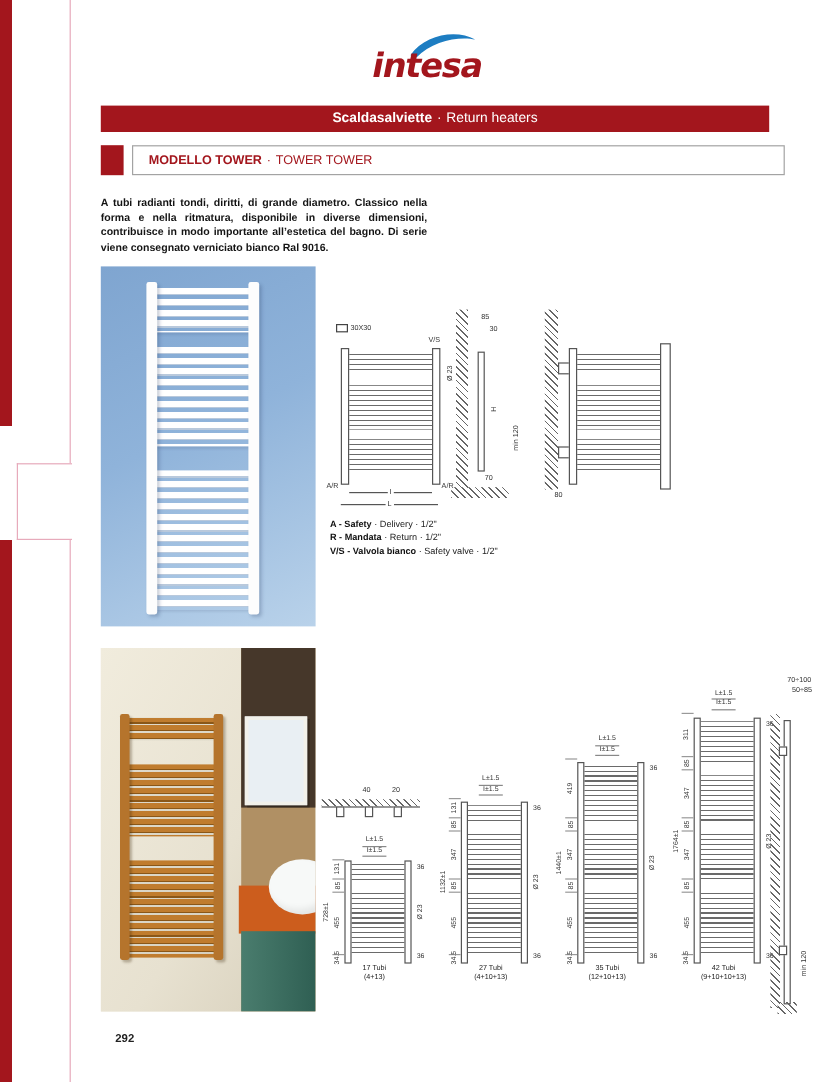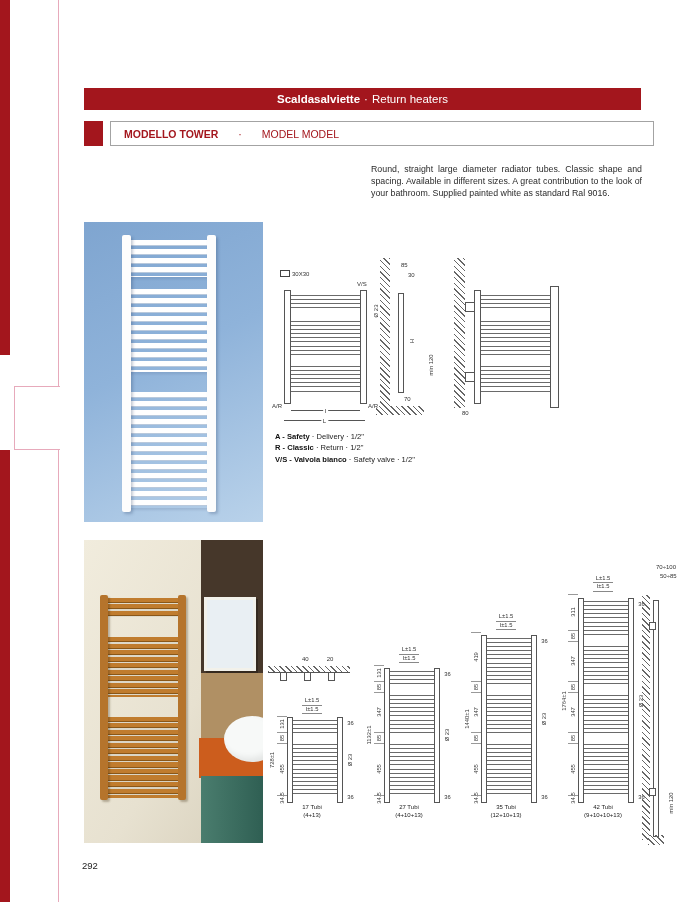--- a/index.html
+++ b/index.html
@@ -26,21 +26,21 @@
   .logo svg{display:block;margin:0 auto -7px 30px;}
   .logo-text{font-family:"DejaVu Sans",sans-serif;font-style:italic;font-weight:bold;
     font-size:28px;letter-spacing:-1px;color:var(--red);}
   
   .banner{position:absolute;left:84px;top:88px;width:557px;height:22px;background:var(--red);
     color:#fff;font-size:11.5px;display:flex;align-items:center;justify-content:center;gap:4px;}
   .banner .b-bold{font-weight:bold;}
   
   .red-square{position:absolute;left:84px;top:121px;width:19px;height:25px;background:var(--red);}
   .header-box{position:absolute;left:110px;top:121px;width:529px;height:23px;border:1px solid #a3a3a3;
-    display:flex;align-items:center;gap:20px;padding-left:13px;font-size:10.5px;color:var(--red);}
+    display:flex;align-items:center;gap:4px;padding-left:13px;font-size:10.5px;color:var(--red);}
   .header-box .b-bold{font-weight:bold;}
   
   .intro{position:absolute;top:154px;font-size:8.8px;line-height:1.4;text-align:justify;}
   .intro-it{left:84px;width:272px;font-weight:bold;color:#141414;}
   .intro-en{left:371px;width:271px;color:#2a2a2a;}
   
   .photo1{position:absolute;left:84px;top:222px;width:179px;height:300px;
     background:linear-gradient(155deg,#7fa5d0 0%,#8fb3da 45%,#b9d2ea 100%);}
   .p1-rail{position:absolute;top:13px;height:277px;width:9px;background:#fdfdfd;border-radius:2px;
     box-shadow:2px 2px 3px rgba(30,50,90,.25);}
@@ -128,47 +128,53 @@
   .m-name{text-align:center;font-size:6px;color:#222;margin-top:4px;line-height:1.3;height:16px;}
   
   .profile{position:absolute;left:636px;top:560px;width:58px;height:288px;}
   .pr-dim1{position:absolute;left:20px;top:4px;} .pr-dim2{position:absolute;left:24px;top:13px;}
   .pr-wall{position:absolute;left:6px;top:35px;width:8px;height:245px;}
   .pr-tube{position:absolute;left:17px;top:40px;width:4px;height:235px;border:1px solid #555;background:#fff;}
   .pr-brk{position:absolute;left:13px;width:5px;height:6px;border:1px solid #555;background:#fff;}
   .pr-b1{top:62px;} .pr-b2{top:228px;}
   .pr-min{position:absolute;left:24px;top:240px;}
   .pr-floor{position:absolute;left:12px;top:275px;width:16px;height:10px;}
-  .page-num{position:absolute;left:82px;top:860px;font-size:9.5px;color:#222;}
+  .page-num{position:absolute;left:96px;top:860px;font-size:9.5px;color:#222;font-weight:bold;}
 </style>
 </head>
 <body>
 
 <div class="page">
 
   <div class="edge-bar edge-top"></div>
   <div class="edge-bar edge-bottom"></div>
   <div class="margin-line"></div>
   <div class="thumb-tab"></div>
 
+  <div class="logo">
+    <svg width="62" height="22" viewBox="0 0 62 22">
+      <path d="M4 20 C 16 3 42 -2 58 7 C 45 4 22 8 9 22 Z" fill="#1d7dc2"></path>
+    </svg>
+    <span class="logo-text">intesa</span>
+  </div>
 
   <div class="banner">
     <span class="b-bold">Scaldasalviette</span>
     <span>·</span>
     <span>Return heaters</span>
   </div>
 
   <div class="red-square"></div>
   <div class="header-box">
     <span class="b-bold">MODELLO TOWER</span>
     <span>·</span>
-    <span>MODEL MODEL</span>
-  </div>
-
-  <p class="intro intro-en">Round, straight large diameter radiator tubes. Classic shape and spacing. Available in different sizes. A great contribution to the look of your bathroom. Supplied painted white as standard Ral 9016.</p>
+    <span>TOWER TOWER</span>
+  </div>
+
+  <p class="intro intro-it">A tubi radianti tondi, diritti, di grande diametro. Classico nella forma e nella ritmatura, disponibile in diverse dimensioni, contribuisce in modo importante all’estetica del bagno. Di serie viene consegnato verniciato bianco Ral 9016.</p>
 
   <div class="photo1">
     <div class="p1-tubes p1-g1"></div>
     <div class="p1-tubes p1-g2"></div>
     <div class="p1-tubes p1-g3"></div>
     <div class="p1-rail l"></div>
     <div class="p1-rail r"></div>
   </div>
 
   <div class="drawing1">
@@ -208,21 +214,21 @@
     <div class="d-rail d2-rail-l"></div>
     <div class="d-rail d2-rail-r"></div>
     <div class="d2-tg d1-g1 tubelines"></div>
     <div class="d2-tg d1-g2 tubelines"></div>
     <div class="d2-tg d1-g3 tubelines"></div>
     <span class="tiny d2-80">80</span>
   </div>
 
   <div class="legend">
     <div><span class="b-bold">A - Safety</span><span> · Delivery · 1/2"</span></div>
-    <div><span class="b-bold">R - Classic</span><span> · Return · 1/2"</span></div>
+    <div><span class="b-bold">R - Mandata</span><span> · Return · 1/2"</span></div>
     <div><span class="b-bold">V/S - Valvola bianco</span><span> · Safety valve · 1/2"</span></div>
   </div>
 
   <div class="photo2">
     <div class="p2-wallshade"></div>
     <div class="p2-scene">
       <div class="p2-brown"></div>
       <div class="p2-window"></div>
       <div class="p2-counter"></div>
       <div class="p2-basin"></div>

